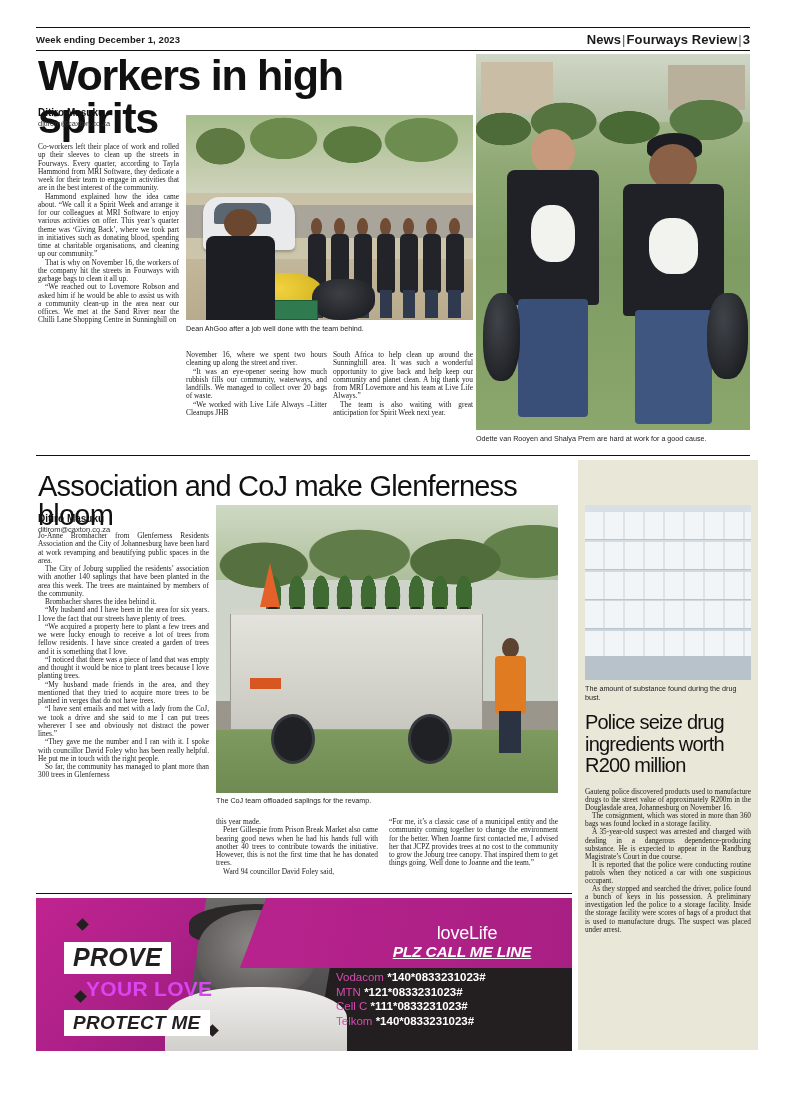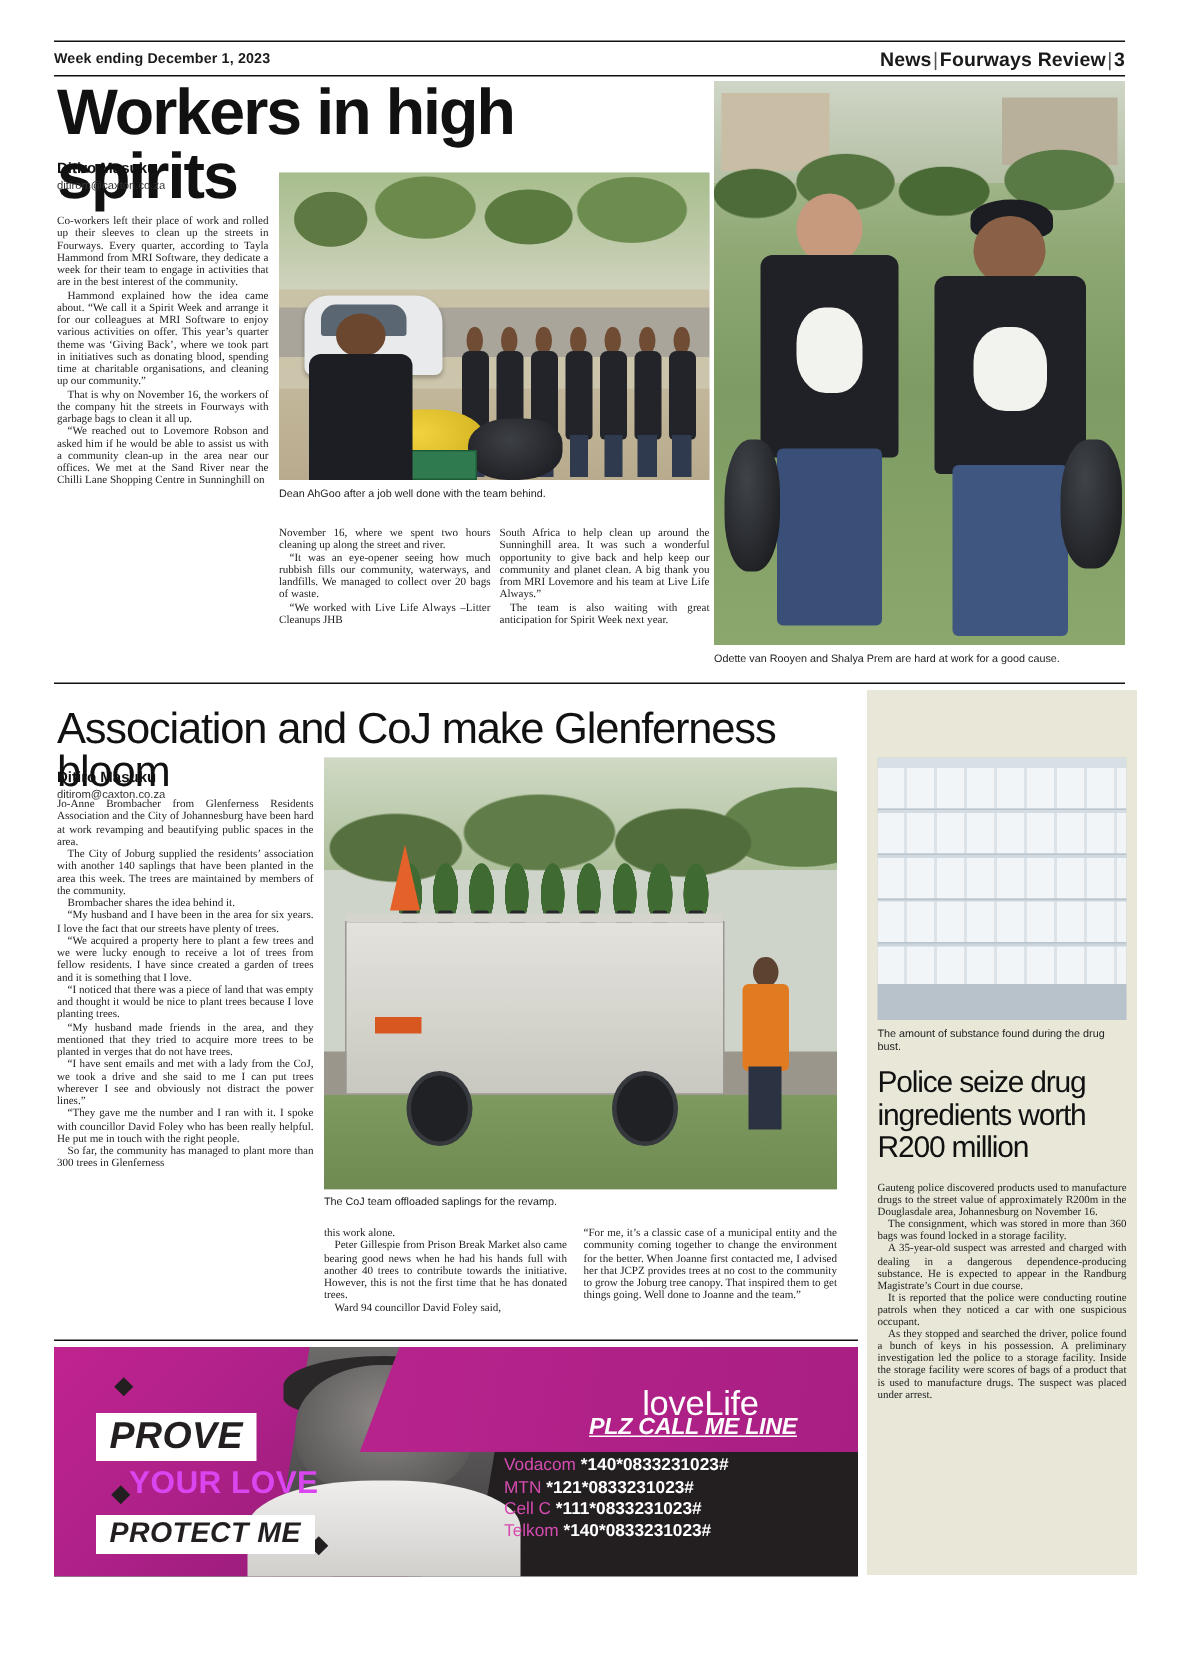--- a/index.html
+++ b/index.html
@@ -234,21 +234,21 @@
   }
   .ad-protect {
     position:absolute; left:28px; top:112px; padding:3px 9px 4px;
     background:#ffffff; color:#231f20;
     font-family:"Liberation Sans", sans-serif; font-weight:bold; font-style:italic;
     font-size:19px; letter-spacing:.3px; line-height:1;
   }
   .ad-lovelife {
     position:absolute; left:336px; top:26px; width:190px; text-align:center;
     color:#ffffff; font-family:"Liberation Sans", sans-serif;
-    font-size:23px; letter-spacing:-.2px; line-height:1;
+    font-size:18px; letter-spacing:-.2px; line-height:1;
   }
   .ad-plz {
     position:absolute; left:326px; top:46px; width:200px; text-align:center;
     color:#ffffff; font-family:"Liberation Sans", sans-serif;
     font-weight:bold; font-style:italic; font-size:15.5px; letter-spacing:-.2px; line-height:1;text-decoration:underline;
   }
   .ad-nums { position:absolute; left:300px; top:72px; width:228px; text-align:left;
     font-family:"Liberation Sans", sans-serif; font-size:11.5px; line-height:14.5px; }
   .ad-nums .net { color:#d64bb0; font-weight:normal; }
   .ad-nums .num { color:#ffffff; font-weight:bold; }
@@ -433,21 +433,21 @@
     <p>“My husband and I have been in the area for six years. I love the fact that our streets have plenty of trees.</p>
     <p>“We acquired a property here to plant a few trees and we were lucky enough to receive a lot of trees from fellow residents. I have since created a garden of trees and it is something that I love.</p>
     <p>“I noticed that there was a piece of land that was empty and thought it would be nice to plant trees because I love planting trees.</p>
     <p>“My husband made friends in the area, and they mentioned that they tried to acquire more trees to be planted in verges that do not have trees.</p>
     <p>“I have sent emails and met with a lady from the CoJ, we took a drive and she said to me I can put trees wherever I see and obviously not distract the power lines.”</p>
     <p>“They gave me the number and I ran with it. I spoke with councillor David Foley who has been really helpful. He put me in touch with the right people.</p>
     <p>So far, the community has managed to plant more than 300 trees in Glenferness</p>
   </div>
 
   <div class="col" id="a2-c2">
-    <p class="first">this work alone.</p>
+    <p class="first">this year made.</p>
     <p>Peter Gillespie from Prison Break Market also came bearing good news when he had his hands full with another 40 trees to contribute towards the initiative. However, this is not the first time that he has donated trees.</p>
     <p>Ward 94 councillor David Foley said,</p>
   </div>
 
   <div class="col" id="a2-c3">
     <p class="first">“For me, it’s a classic case of a municipal entity and the community coming together to change the environment for the better. When Joanne first contacted me, I advised her that JCPZ provides trees at no cost to the community to grow the Joburg tree canopy. That inspired them to get things going. Well done to Joanne and the team.”</p>
   </div>
 
   <div id="sidebar-panel"></div>
 

